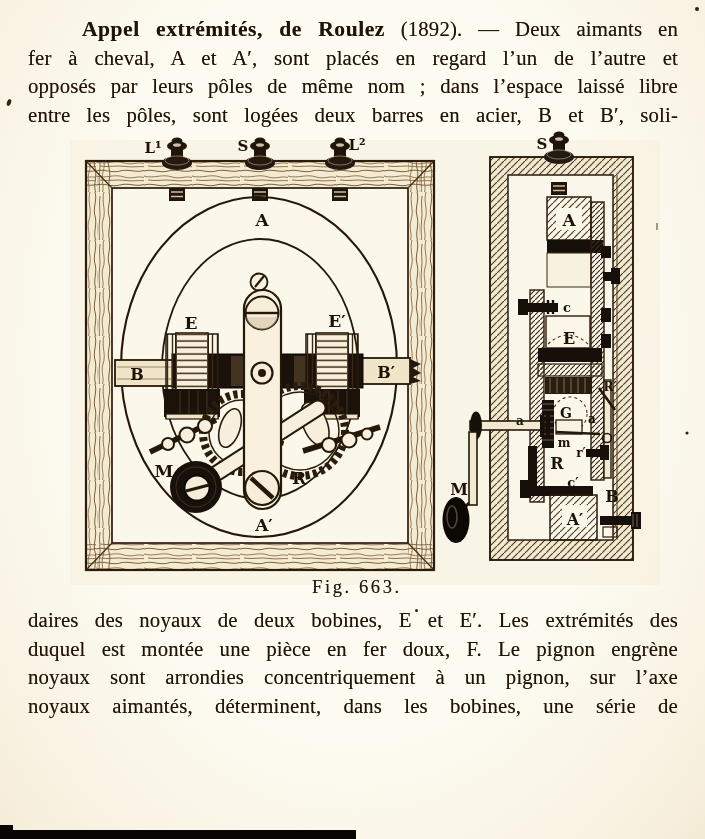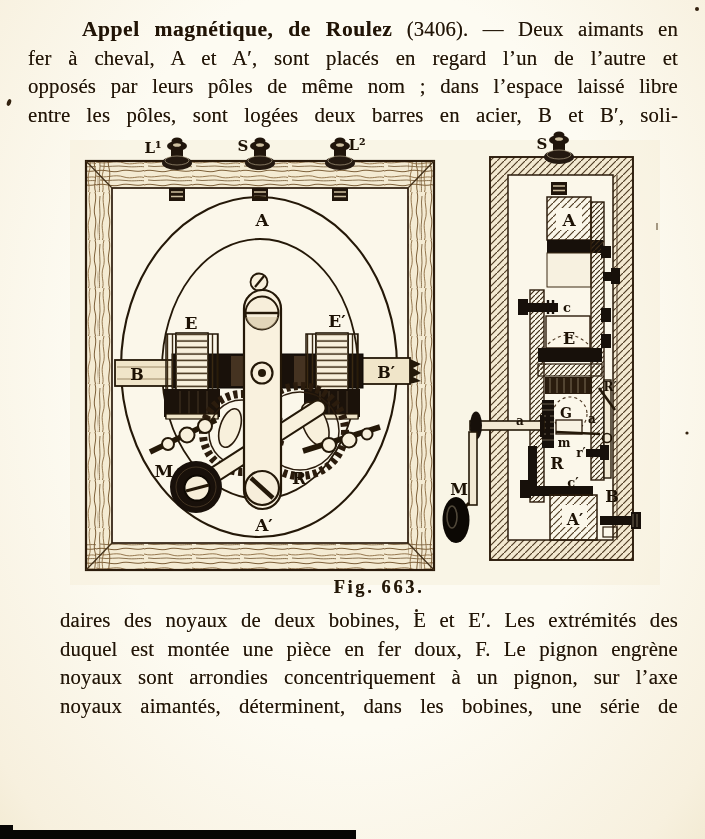--- a/index.html
+++ b/index.html
@@ -4,46 +4,46 @@
 <style>
   html,body { margin:0; padding:0; background:#e8e4d8; }
   .page {
     position:relative; width:705px; height:839px; overflow:hidden;
     background: radial-gradient(ellipse at 50% 42%, #fdfbf2 55%, #f7f0de 92%, #f3ebd4 100%);
     font-family:"Liberation Serif","DejaVu Serif",serif;
     color:#221507;
   }
   .textblock { position:absolute; left:28px; right:27px; }
   .textblock.top { top:15px; }
-  .textblock.bottom { top:606px;margin-left:32px; }
+  .textblock.bottom { top:606px; }
   .line {
     font-size:20.8px; line-height:28.5px; color:#211406;
     text-align:justify; text-align-last:justify; -moz-text-align-last:justify;
     letter-spacing:0.15px; text-shadow:0 0 0.5px rgba(33,20,6,0.55);
     height:28.5px; overflow:hidden; white-space:normal;
   }
   .line.first { padding-left:54px; }
   .lead-bold { font-weight:700; font-size:21.6px; letter-spacing:0.5px; }
   .caption {
-    position:absolute; left:312px; top:577px; width:134px; text-align:center;
-    font-weight:700; font-size:18.5px; letter-spacing:2.6px; color:#241808;
+    position:absolute; left:312px; top:577px; width:134px; text-align:left;
+    font-weight:400; font-size:18.5px; letter-spacing:2.6px; color:#241808;
     text-shadow:0 0 0.5px rgba(36,24,8,0.6);
   }
   svg.figure { position:absolute; left:0; top:128px; }
   svg text { font-family:"DejaVu Serif","Liberation Serif",serif; fill:#1d1205; font-weight:700; }
   .scan-bar  { position:absolute; background:#070604; }
   .speck { position:absolute; background:#33220f; border-radius:50%; }
 </style>
 </head>
 <body>
 
 <div class="page">
 
   <div class="textblock top">
-    <div class="line first"><span class="lead-bold">Appel magnétique, de Roulez</span><span> (3406). — Deux aimants en</span></div>
+    <div class="line first"><span class="lead-bold">Appel extrémités, de Roulez</span><span> (1892). — Deux aimants en</span></div>
     <div class="line">fer à cheval, A et A′, sont placés en regard l’un de l’autre et</div>
     <div class="line">opposés par leurs pôles de même nom ; dans l’espace laissé libre</div>
     <div class="line">entre les pôles, sont logées deux barres en acier, B et B′, soli-</div>
   </div>
 
   <svg class="figure" width="705" height="478" viewBox="0 128 705 478">
     <defs>
       <pattern id="woodH" width="48" height="14" patternUnits="userSpaceOnUse">
         <path d="M0,3 C8,0.5 16,5.5 24,3 C32,0.5 40,5 48,2.5" fill="none" stroke="#7d5f38" stroke-width="1"></path>
         <path d="M0,8 C10,11 18,5.5 28,9 C36,11.5 42,7.5 48,9.5" fill="none" stroke="#8a6a40" stroke-width="0.9"></path>

